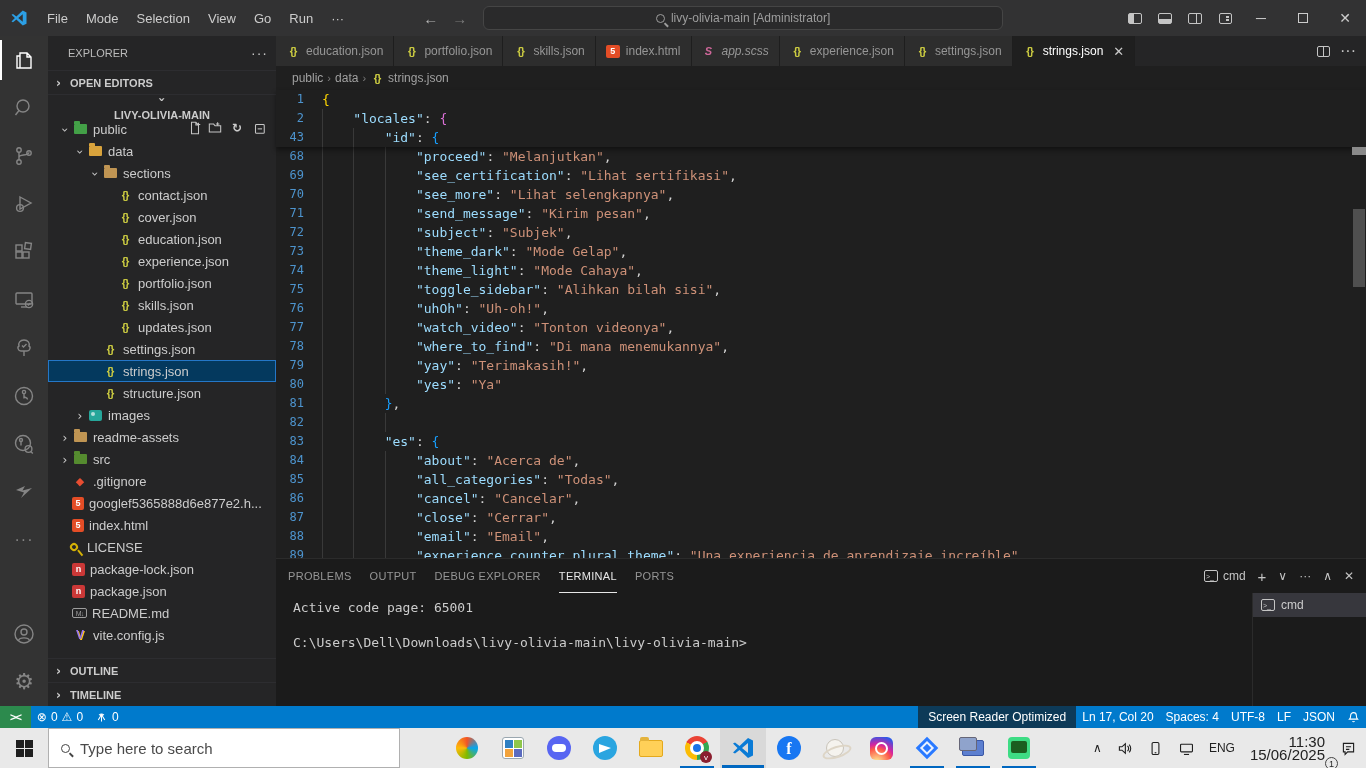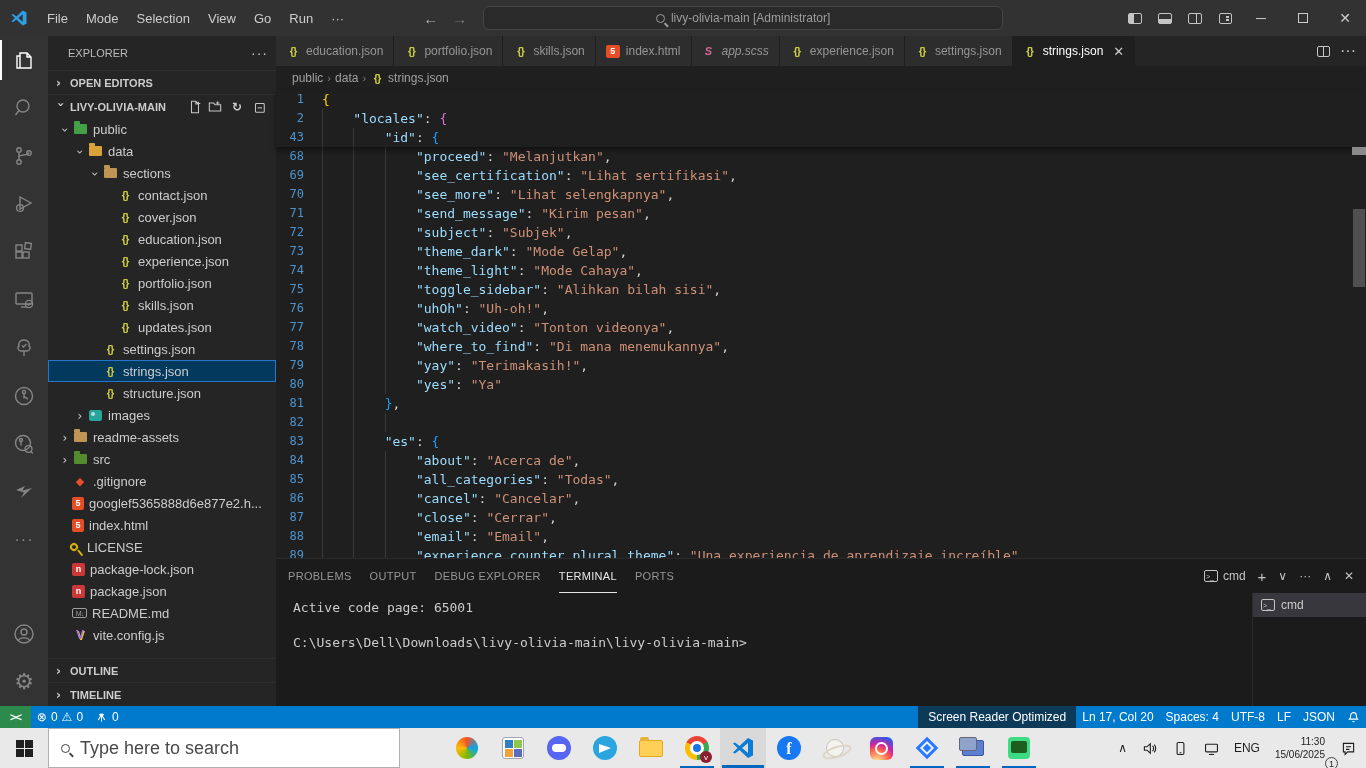--- a/index.html
+++ b/index.html
@@ -41,21 +41,21 @@
   .act-spacer { flex:1; }
   .act-dots { font-size:16px; letter-spacing:1px; }
   .gear-glyph { font-size:22px; line-height:1; font-family:"DejaVu Sans", sans-serif; }
 
   
   #sidebar { width:228px; background:#252526; color:#cccccc; font-size:13px; flex:none; display:flex; flex-direction:column; position:relative; }
   #sb-header { height:34px; display:flex; align-items:center; padding:0 8px 0 20px; font-size:11px; color:#bbbbbb; }
   #sb-header .dots { margin-left:auto; color:#c5c5c5; font-size:14px; letter-spacing:1px; }
   .sb-section { height:24px; display:flex; align-items:center; padding:0 4px; font-weight:bold; font-size:11px; color:#cccccc; border-top:1px solid #2d2d30; }
   .sb-section .chev { margin:0 4px; }
-  #root-row { height:24px; display:flex; align-items:center; font-weight:bold; font-size:11px; padding:0 4px; border-top:1px solid #2d2d30; }
+  #root-row { height:24px; display:flex; align-items:center; font-weight:bold; font-size:11px; padding:0 4px; border-top:1px solid #2d2d30;flex-direction:column; }
   #root-row .chev { margin:0 4px; transform:rotate(90deg); }
   #root-actions { margin-left:auto; display:flex; gap:6px; align-items:center; padding-right:6px; }
   #root-actions svg { width:14px; height:14px; stroke:#c5c5c5; fill:none; stroke-width:1.2; }
   .chev { display:inline-block; width:10px; color:#cccccc; font-size:12px; transform-origin:center; font-family:"DejaVu Sans",sans-serif; }
   .chev.open { transform:rotate(90deg); }
 
   #tree { flex:none; }
   .trow { height:22px; display:flex; align-items:center; cursor:default; position:relative; }
   .trow.selected { background:#04395e; outline:1px solid #2477c8; outline-offset:-1px; }
   .trow .chevslot { width:14px; flex:none; text-align:center; }
@@ -141,21 +141,21 @@
   #tb-search { width:352px; background:#ffffff; border:1px solid #b0b0b0; display:flex; align-items:center; gap:10px; padding:0 12px; color:#555; }
   #tb-search .mag { border-color:#444; } #tb-search .mag::after { background:#444; }
   #tb-icons { display:flex; align-items:stretch; margin-left:44px; }
   .tb-tile { width:46px; display:flex; align-items:center; justify-content:center; position:relative; }
   .tb-tile.running::after { content:""; position:absolute; left:6px; right:6px; bottom:0; height:2px; background:#0067c0; }
   .tb-tile.activewin { background:#d9d9d9; }
   .tb-tile.activewin::after { left:2px; right:2px; height:3px; }
   #tb-tray { margin-left:auto; display:flex; align-items:center; gap:4px; padding-right:4px; }
   .tray-item { padding:0 5px; display:flex; align-items:center; justify-content:center; height:100%; color:#1f1f1f; }
   .tray-item svg { width:17px; height:17px; stroke:#1f1f1f; fill:none; stroke-width:1.3; }
-  #tb-clock { text-align:right; line-height:13px; font-size:10px; padding:0 6px; }
+  #tb-clock { text-align:right; line-height:13px; font-size:15px; padding:0 6px; }
 
   
   .ti { width:26px; height:26px; display:flex; align-items:center; justify-content:center; position:relative; }
   .ti-copilot { width:22px; height:22px; border-radius:50%; background:conic-gradient(#f35325,#05a6f0,#7fba00,#ffba08,#f35325); }
   .ti-photos { width:22px; height:22px; background:#fff; border:1px solid #9aa7b0; border-radius:3px; display:grid; grid-template-columns:8px 8px; grid-template-rows:8px 8px; gap:1px; padding:2px; }
   .ti-photos i:nth-child(1){background:#2f80c3;} .ti-photos i:nth-child(2){background:#8ec64a;}
   .ti-photos i:nth-child(3){background:#f2a33c;} .ti-photos i:nth-child(4){background:#5b6bbf;}
   .ti-discord { width:24px; height:24px; border-radius:50%; background:#5865f2; position:relative; }
   .ti-discord::before { content:""; position:absolute; left:5px; top:8px; width:14px; height:8px; background:#fff; border-radius:5px; }
   .ti-telegram { width:24px; height:24px; border-radius:50%; background:#2aa5e0; position:relative; }
@@ -646,21 +646,21 @@
     <div id="start-btn">
       <span class="win-grid">
           <i></i>
           <i></i>
           <i></i>
           <i></i>
         </span>
     </div>
     <div id="tb-search">
       <span class="mag"></span>
-      <span style="font-size:18px;color:#4a4a4a">Type here to search</span>
+      <span style="font-size:15px;color:#4a4a4a">Type here to search</span>
     </div>
     <div id="tb-icons">
         <div class="tb-tile">
           <span class="ti">
             <span class="ti-copilot"></span>
           </span>
         </div>
         <div class="tb-tile">
           <span class="ti">
             <span class="ti-photos">

